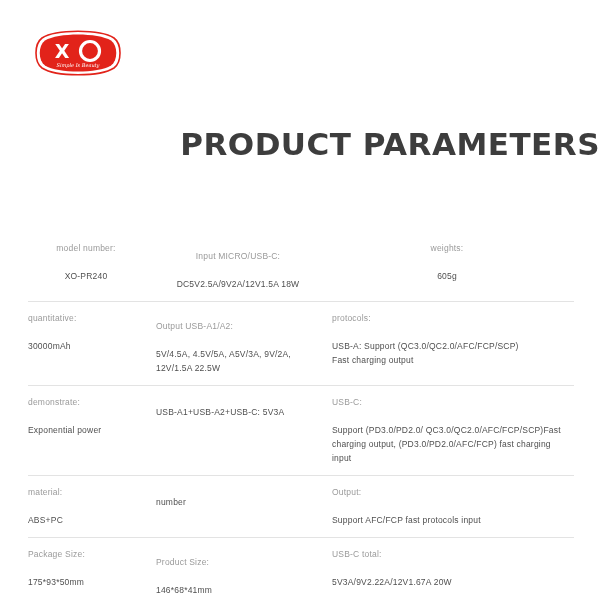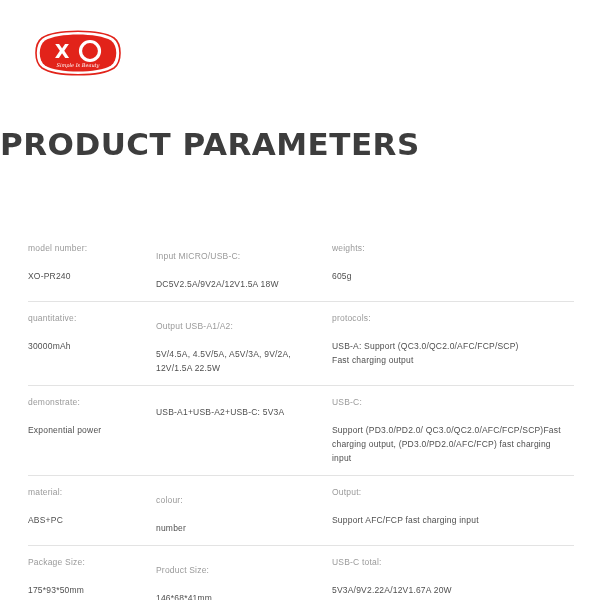--- a/index.html
+++ b/index.html
@@ -29,42 +29,42 @@
     height: 46px;
   }
   .logo svg { display: block; }
 
   
   .title {
     position: absolute;
     left: 0;
     right: 0;
     top: 126px;
-    text-align: left;
+    text-align: right;
     font-family: "DejaVu Sans", sans-serif;
     font-weight: bold;
     font-size: 31px;
     letter-spacing: 0.5px;
     color: #3d3d3d;
   }
 
   
   .table {
     position: absolute;
     left: 28px;
     top: 232px;
     width: 546px;
   }
   .row {
     display: flex;
     border-top: 1px solid #e3e3e3;
     padding: 11px 0 10px 0;
     align-items: flex-start;
   }
-  .row.first { border-top: none; }
+  .row.first { border-top: none; text-align: center; }
   .row.last { border-bottom: 4px solid #22c55e; }
 
   .cell {
     padding-right: 12px;
     box-sizing: border-box;
   }
   .c1 { width: 128px; }
   .c2 { width: 176px; margin-top: 8px; }
   .c3 { width: 242px; }
 
@@ -170,29 +170,28 @@
     </div>
 
     <div class="row">
       <div class="cell c1">
         <div class="label">material:</div>
         <div class="value">
           <span class="ln">ABS+PC</span>
         </div>
       </div>
       <div class="cell c2">
-        <div class="label">colour:</div>
         <div class="value">
           <span class="ln">number</span>
         </div>
       </div>
       <div class="cell c3">
         <div class="label">Output:</div>
         <div class="value">
-          <span class="ln">Support AFC/FCP fast charging input</span>
+          <span class="ln">Support AFC/FCP fast protocols input</span>
         </div>
       </div>
     </div>
 
     <div class="row last">
       <div class="cell c1">
         <div class="label">Package Size:</div>
         <div class="value">
           <span class="ln">175*93*50mm</span>
         </div>

